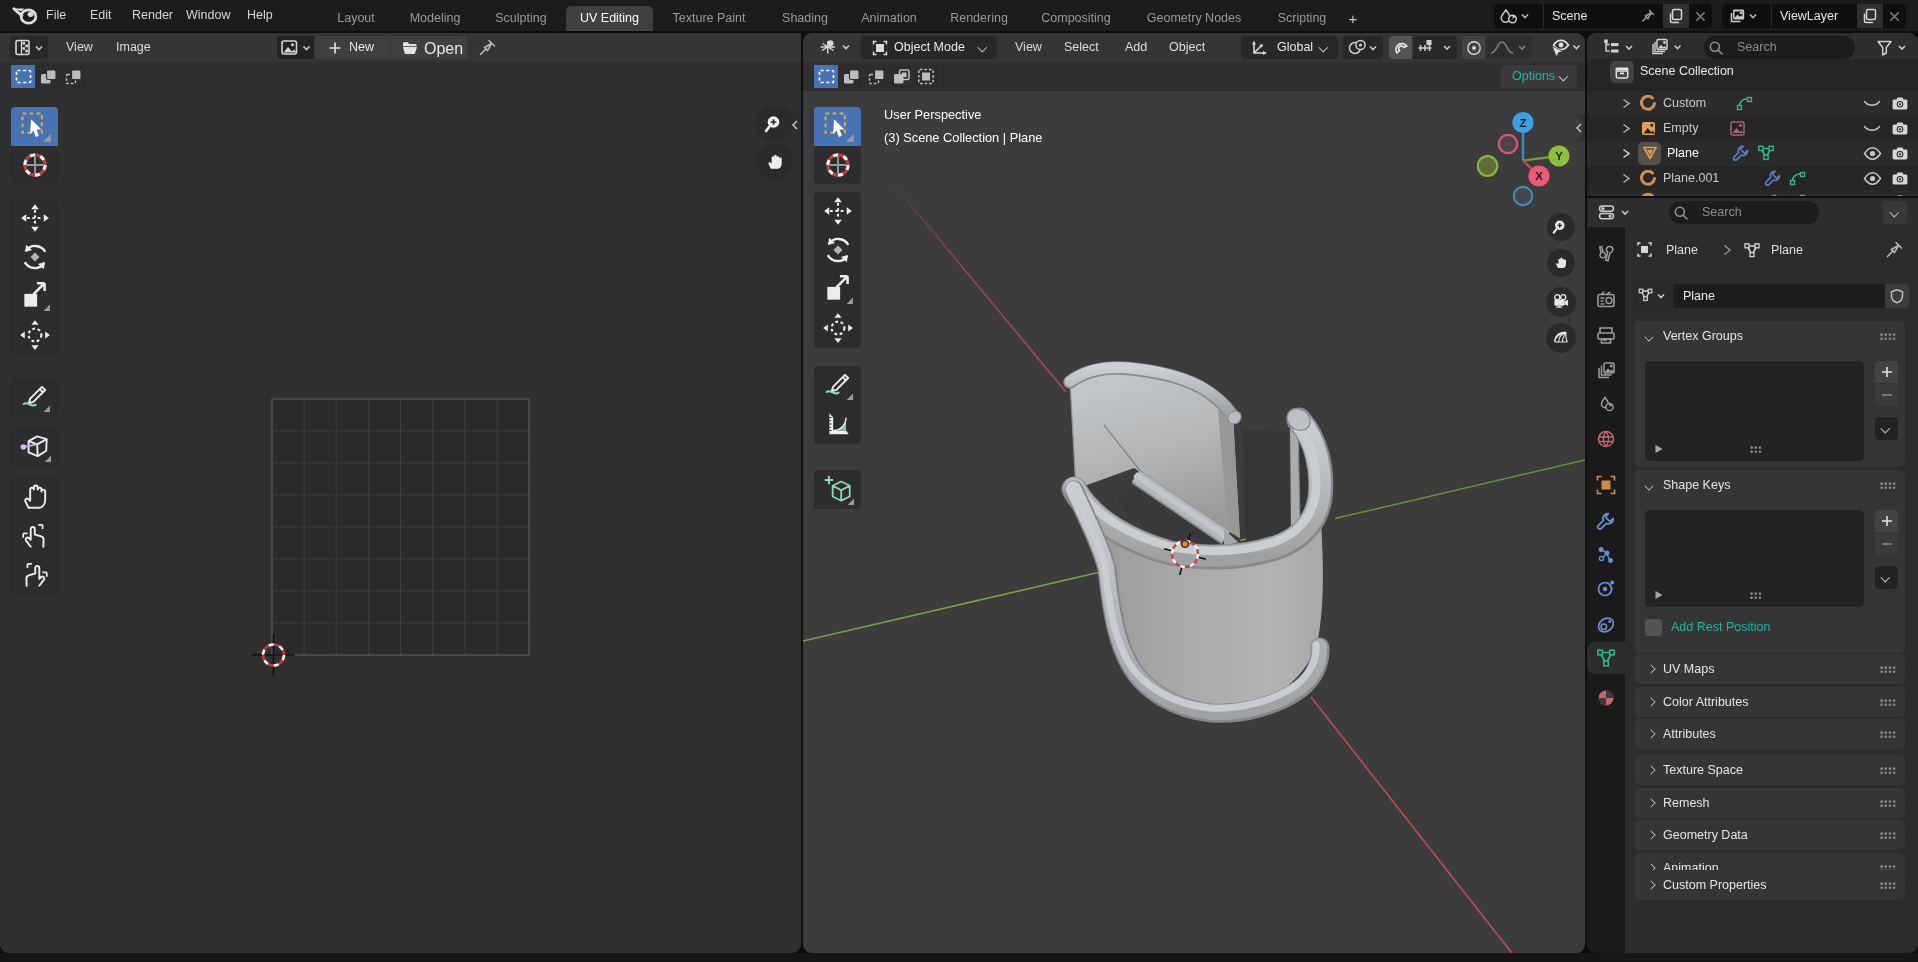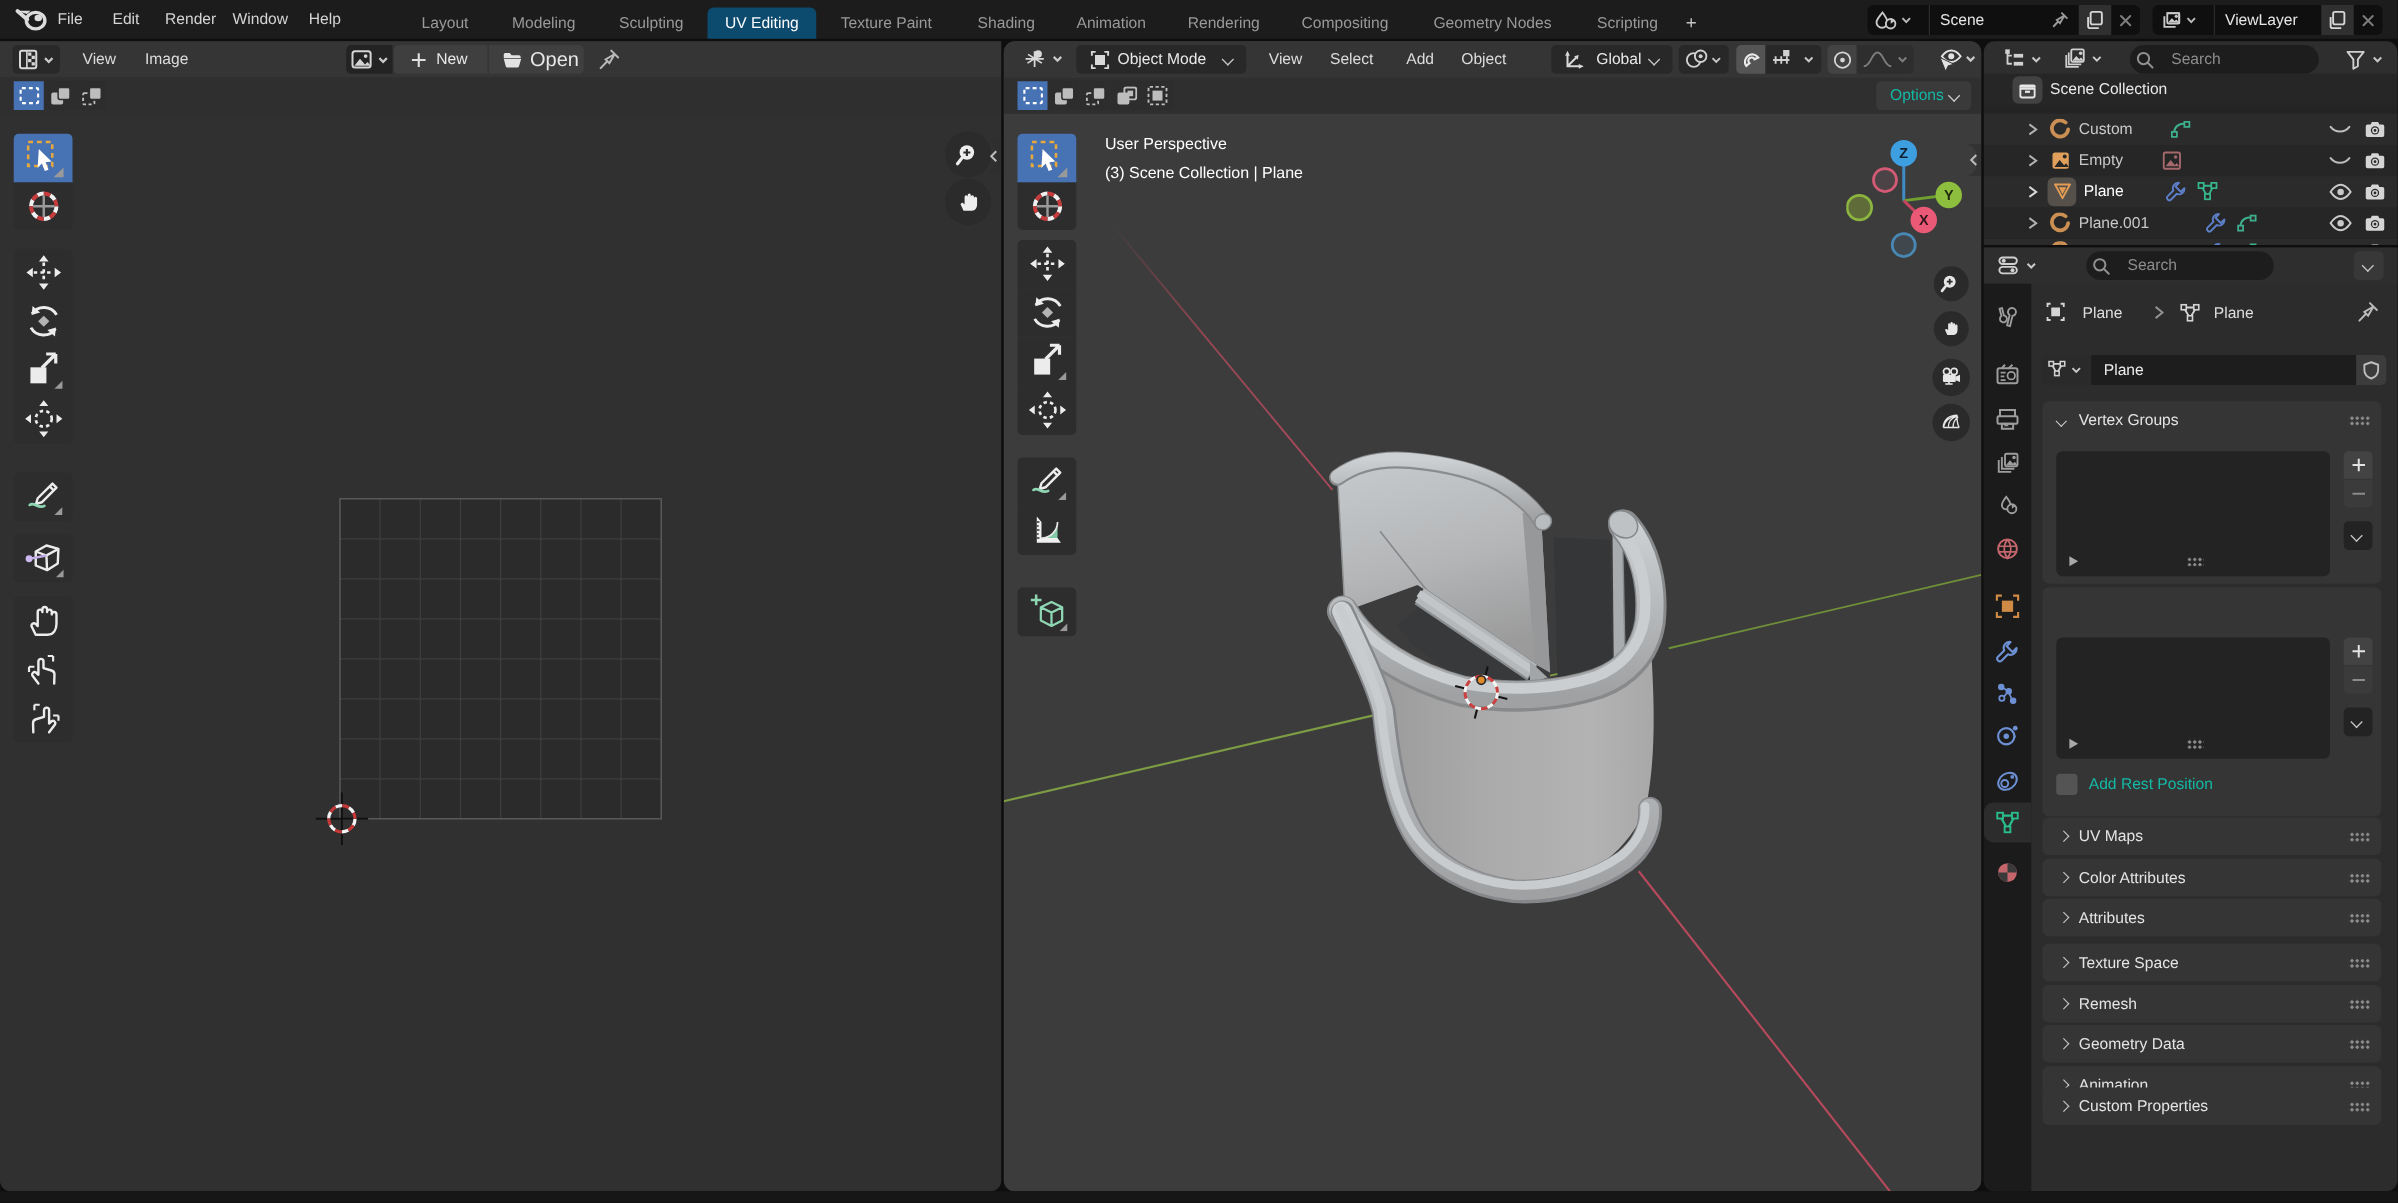--- a/index.html
+++ b/index.html
@@ -2,21 +2,21 @@
 <html><head>
 <meta charset="utf-8">
 <style>
 * { margin:0; padding:0; box-sizing:border-box; }
 html,body { width:1918px; height:962px; background:#0e0e0e; overflow:hidden;
   font-family:"Liberation Sans", sans-serif; -webkit-font-smoothing:antialiased; }
 .abs { position:absolute; }
 #topbar { position:absolute; left:0; top:0; width:1918px; height:31px; background:#1c1c1c; }
 .menu { position:absolute; top:0; height:31px; line-height:31px; color:#d5d5d5; font-size:12.5px; }
 .tab { position:absolute; top:6px; height:25px; line-height:25px; color:#999999; font-size:12.5px; text-align:center; }
-.tab.active { background:#0c4a6e; color:#fdfdfd; border-radius:5px 5px 0 0; }
+.tab.active { background:#404040; color:#fdfdfd; border-radius:5px 5px 0 0; }
 #uv { position:absolute; left:0; top:33px; width:801px; height:920px; background:#303030; border-radius:0 0 9px 9px; overflow:hidden; }
 #vp { position:absolute; left:803px; top:33px; width:782px; height:920px; background:#3c3c3c; border-radius:9px; overflow:hidden; }
 #rightcol { position:absolute; left:1587px; top:33px; width:331px; height:920px; }
 #outliner { position:absolute; left:0; top:0; width:331px; height:163px; background:#242424; border-radius:9px 9px 0 0; overflow:hidden; }
 #props { position:absolute; left:0; top:165px; width:331px; height:755px; background:#2c2c2c; border-radius:0 0 9px 9px; overflow:hidden; }
 .ed-header { position:absolute; left:0; top:0; width:100%; height:29px; background:#353535; }
 .ts-row { position:absolute; left:0; top:29px; width:100%; height:29px; background:#2f2f2f; }
 .hmenu { position:absolute; top:0; height:29px; line-height:29px; font-size:12.5px; color:#dcdcdc; }
 .tbtn { position:absolute; left:11px; width:47px; height:38.6px; background:#2d2d2d; }
 .tbtn.active { background:#4772b3; }
@@ -897,20 +897,21 @@
         <svg width="13" height="13" viewBox="0 0 13 13">
             <path d="M1.5 6.5 H11.5" stroke="#8b8b8b" stroke-width="1.6"></path>
           </svg>
       </div>
       <div class="cc" style="left:241px;top:96px;width:23px;height:23px;background:#232323;border-radius:4px">
         <span class="chev" style="left:7px;top:8px"></span>
       </div>
     </div>
 
     <div class="panel" style="top:272px;height:183px">
+      <div class="hdr exp">Shape Keys<div class="grip"></div></div>
       <div class="abs" style="left:11px;top:40px;width:219px;height:97px;background:#232323;border-radius:5px">
         <svg class="abs" style="left:8px;top:79px" width="12" height="12" viewBox="0 0 12 12">
             <path d="M2.5 2 L9.5 6 L2.5 10 Z" fill="#a9a9a9"></path>
           </svg>
         <div class="grip" style="right:auto;left:104px;top:81px;width:14px;height:8px"></div>
       </div>
       <div class="cc" style="left:241px;top:40px;width:23px;height:22px;background:#434343;border-radius:4px 4px 0 0">
         <svg width="13" height="13" viewBox="0 0 13 13">
             <path d="M6.5 1.5 V11.5 M1.5 6.5 H11.5" stroke="#e2e2e2" stroke-width="1.6"></path>
           </svg>

